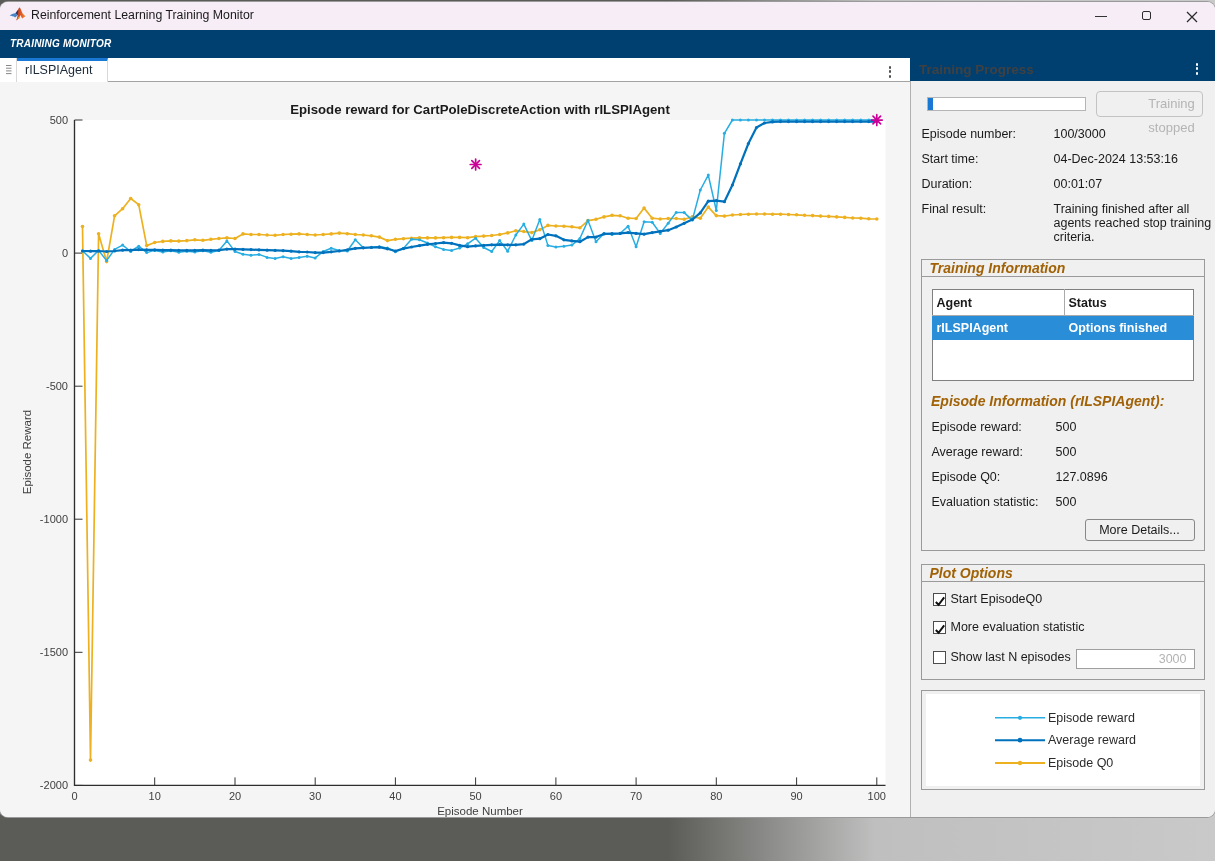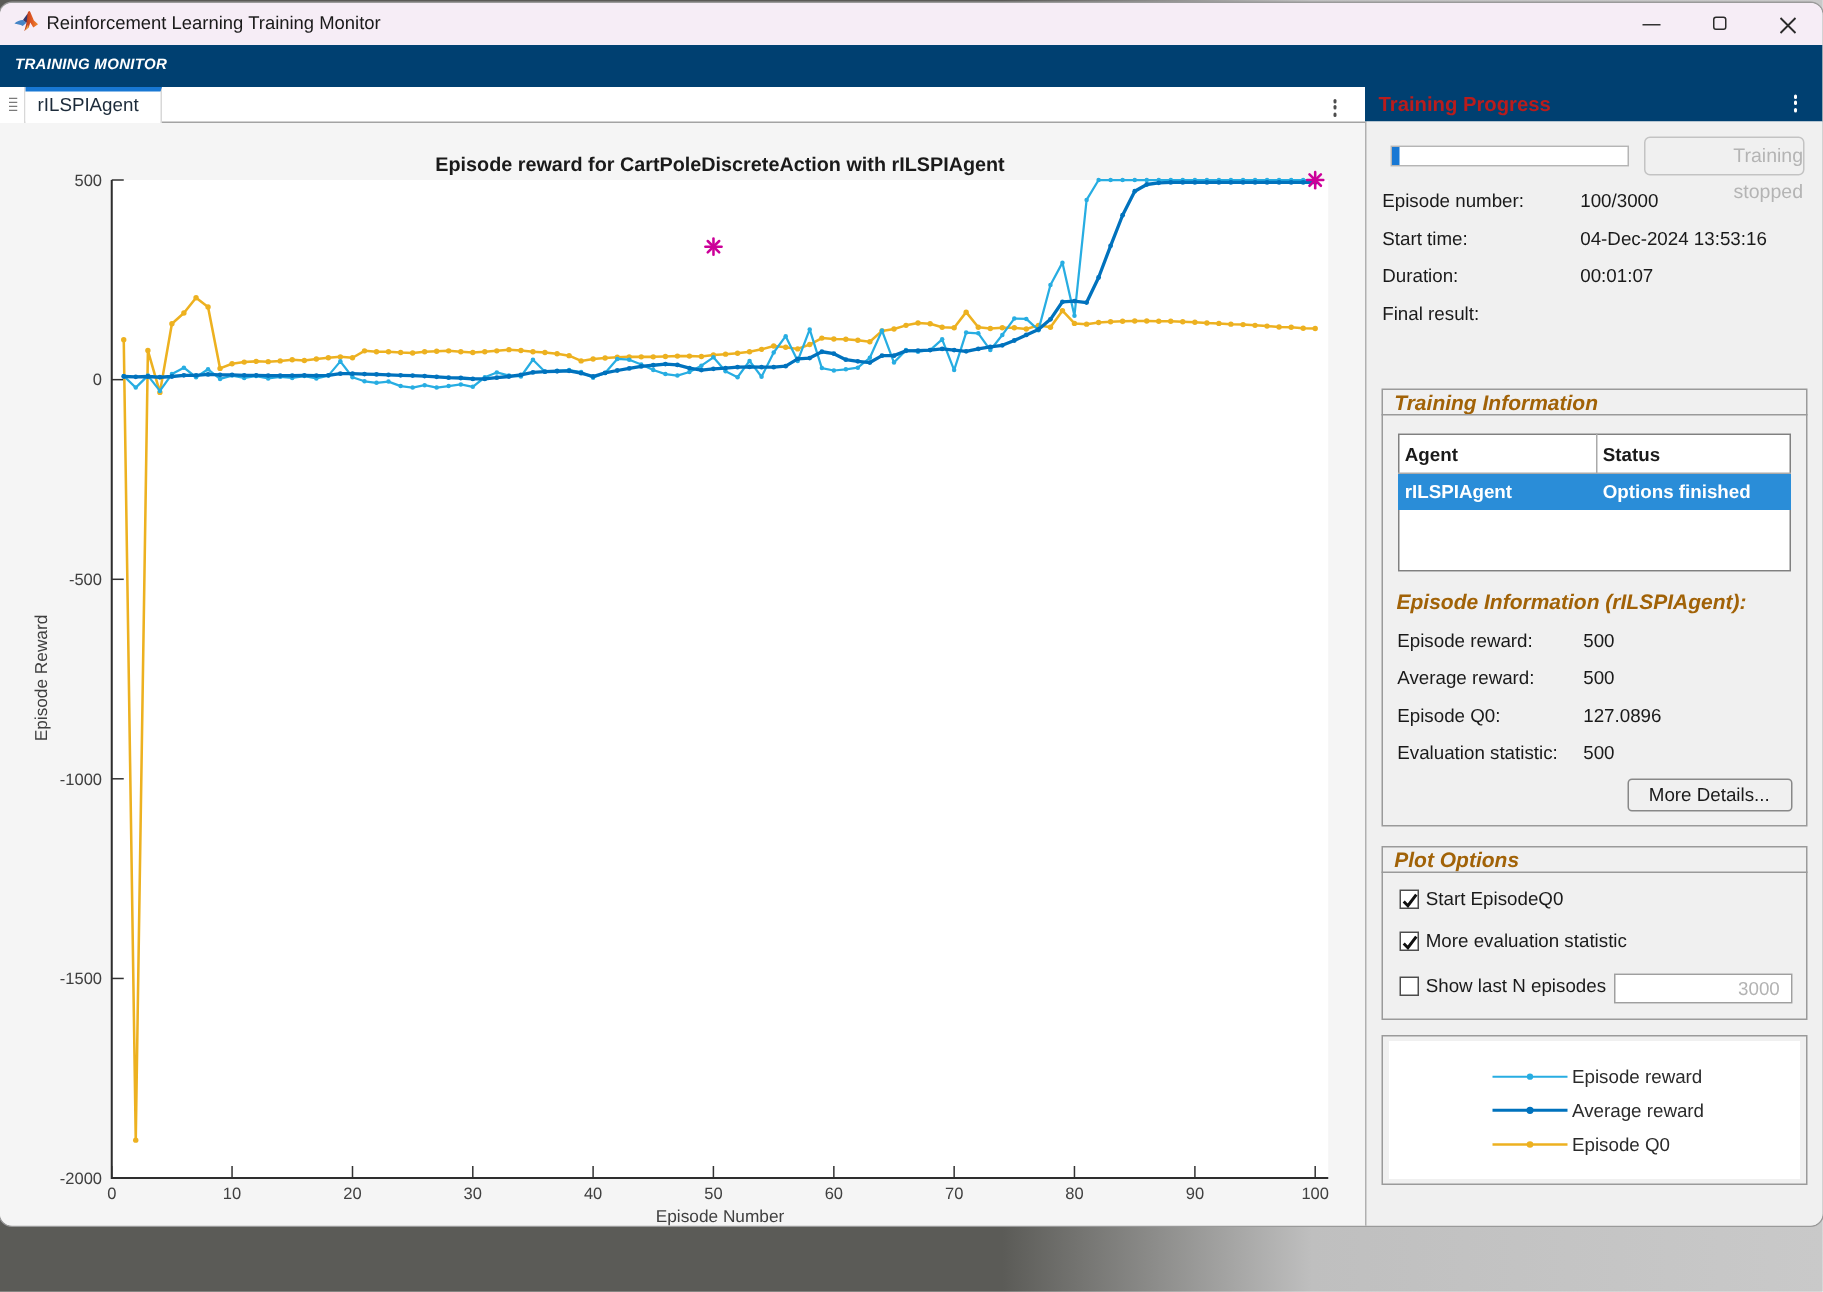--- a/index.html
+++ b/index.html
@@ -7,21 +7,21 @@
 .abs { position:absolute; }
 #titlebar { left:0; top:0px; width:1215px; height:28px; background:#f6edf6; }
 #titletext { left:31px; top:6px; font-size:12.3px; color:#1a1a1a; }
 #toolstrip { left:0; top:28px; width:1215px; height:28px; background:#004071; }
 #tstext { left:10px; top:36px; font-size:10px; font-weight:bold; color:#fff; letter-spacing:0.2px;font-style:italic; }
 #tabstrip { left:0; top:56px; width:910px; height:23.5px; background:#fff; border-bottom:1px solid #a3a3a3; }
 #handlebox { left:0; top:56px; width:16.5px; height:23.5px; background:#fff; border-right:1px solid #d8d8d8; }
 #tab { left:16.5px; top:56px; width:91.5px; height:23.5px; background:#fff; border-top:3px solid #1878d4; border-right:1px solid #d8d8d8; text-align:left; padding-left:8.5px; font-size:12.5px; color:#1c2b3a; line-height:19px; }
 #figure { left:0; top:79.5px; width:910px; height:755px; background:#f5f5f5; }
 #panelhead { left:910px; top:56px; width:305px; height:23px; background:#004071; }
-#panelheadtext { left:919px; top:60px; font-size:13.5px; font-weight:bold; color:#b91c1c; }
+#panelheadtext { left:919px; top:60px; font-size:13.5px; font-weight:bold; color:#404040; }
 #panel { left:911px; top:79px; width:304px; height:755.5px; background:#f0f0f0; }
 #splitter { left:910px; top:79px; width:1px; height:755.5px; background:#b0b0b0; }
 #statusbar { left:0; top:834.5px; width:1215px; height:24.5px; background:#e9e9e9; border-top:1px solid #b5b5b5; }
 .tk { font-size:11px; fill:#404040; font-family:"Liberation Sans",sans-serif; }
 .alab { font-size:11.5px; fill:#404040; font-family:"Liberation Sans",sans-serif; }
 .ctitle { font-size:13.2px; font-weight:bold; fill:#1a1a1a; font-family:"Liberation Sans",sans-serif; }
 .lbl { font-size:12.5px; color:#1a1a1a; }
 .grpbox { border:1px solid #9a9a9a; }
 .grptitle { font-size:14px; font-weight:bold; color:#a16207;font-style:italic; }
 .cb { width:13px; height:13px; background:#fff; border:1px solid #4d4d4d; }
@@ -431,29 +431,30 @@
       <span style="background:#fff"></span>
       <span style="background:#fff"></span>
       <span style="background:#fff"></span>
     </div>
 <div class="abs" id="panel"></div>
 <div class="abs" id="splitter"></div>
 
 <div class="abs" style="left:926.5px; top:95px; width:159.5px; height:14px; background:#fff; border:1px solid #b5b5b5;">
   <div style="position:absolute; left:0; top:0; width:5px; height:12px; background:#1878d4;"></div>
 </div>
-<div class="abs" style="left:1096px; top:88.5px; width:107px; height:26px; border:1px solid #c3c3c3; border-radius:4px; color:#b4b4b4; font-size:13px; text-align:right; line-height:24px;padding-left:44px;">Training stopped</div>
+<div class="abs" style="left:1096px; top:88.5px; width:107px; height:26px; border:1px solid #c3c3c3; border-radius:4px; color:#b4b4b4; font-size:13px; text-align:center; line-height:24px;padding-left:44px;">Training stopped</div>
 
 <div class="abs lbl" style="left:921.5px; top:125px;">Episode number:</div>
 <div class="abs lbl" style="left:1053.5px; top:125px;">100/3000</div>
 <div class="abs lbl" style="left:921.5px; top:150px;">Start time:</div>
 <div class="abs lbl" style="left:1053.5px; top:150px;">04-Dec-2024 13:53:16</div>
 <div class="abs lbl" style="left:921.5px; top:175px;">Duration:</div>
 <div class="abs lbl" style="left:1053.5px; top:175px;">00:01:07</div>
 <div class="abs lbl" style="left:921.5px; top:199.5px;">Final result:</div>
+<div class="abs lbl" style="left:1053.5px; top:199.5px; width:158px; line-height:14.4px;">Training finished after all agents reached stop training criteria.</div>
 
 <div class="abs grpbox" style="left:920.5px; top:257px; width:284px; height:292px;"></div>
 <div class="abs grptitle" style="left:929.5px; top:258px;">Training Information</div>
 <div class="abs" style="left:920.5px; top:273.5px; width:284px; height:1px; background:#9a9a9a;"></div>
 
 <div class="abs" style="left:931.5px; top:286.5px; width:262.5px; height:92.5px; background:#fff; border:1px solid #808080;"></div>
 <div class="abs" style="left:1063.5px; top:287px; width:1px; height:51px; background:#aaa;"></div>
 <div class="abs" style="left:932px; top:313px; width:261.5px; height:1px; background:#aaa;"></div>
 <div class="abs lbl" style="left:936.5px; top:293.5px; font-weight:bold;text-align:center;">Agent</div>
 <div class="abs lbl" style="left:1068.5px; top:293.5px; font-weight:bold;">Status</div>

